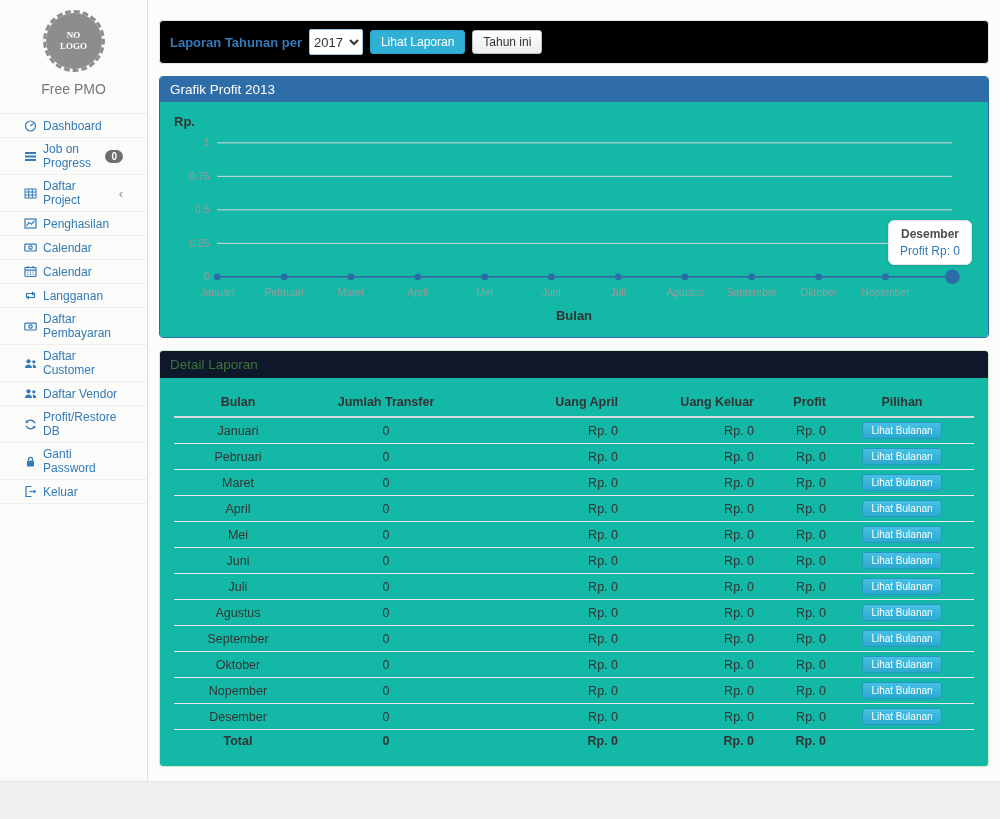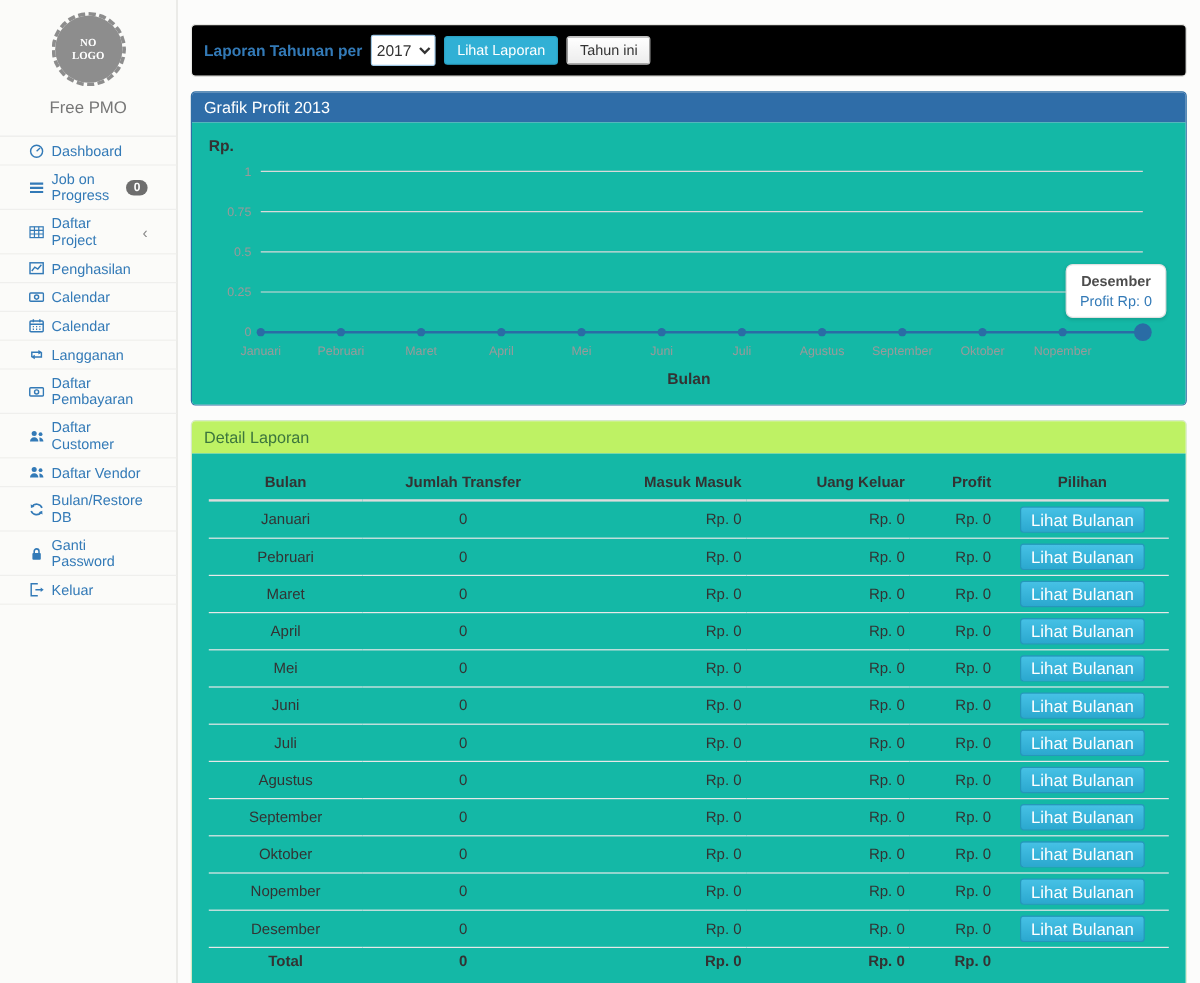--- a/index.html
+++ b/index.html
@@ -76,35 +76,35 @@
     position: absolute; right: 16px; top: 118px; background: #fff;
     border: 1px solid #e2e2e2; border-radius: 6px; box-shadow: 0 1px 3px rgba(0,0,0,.12);
     padding: 6px 11px; text-align: center; z-index: 2;
   }
   .tooltip-title { font-weight: bold; color: #4d4d4d; font-size: 12px; }
   .tooltip-value { color: #337ab7; font-size: 12px; margin-top: 3px; }
 
   
   .panel-success { border: 1px solid #d6e9c6; }
   .panel-success .panel-heading {
-    background: #bef264; color: #3c763d; padding: 6px 10px; font-size: 13.5px;
+    background: #0f172a; color: #3c763d; padding: 6px 10px; font-size: 13.5px;
     border-radius: 3px 3px 0 0;
   }
   .panel-success .panel-body { padding: 10px 14px 14px; }
   table.report { width: 100%; border-collapse: collapse; font-size: 12.5px; }
   table.report th { font-weight: bold; padding: 7px 4px; border-bottom: 2px solid #dcdcdc; }
   table.report td { padding: 4px 4px; border-bottom: 1px solid #e8e8e8; }
   .c-bulan  { width: 16%; text-align: center; }
   .c-jumlah { width: 21%; text-align: center; }
   .c-masuk  { width: 19%; text-align: right; }
   .c-keluar { width: 17%; text-align: right; }
   .c-profit { width: 9%;  text-align: right; }
   .c-aksi   { width: 18%; text-align: center; }
   .btn-xs {
-    font-size: 14px; padding: 2px 8px; border-radius: 3px; color: #fff; cursor: pointer;
+    font-size: 10px; padding: 2px 8px; border-radius: 3px; color: #fff; cursor: pointer;
     background: linear-gradient(#46c1e5, #2ba8cf); border: 1px solid #2597ba;
     font-family: "Liberation Sans", sans-serif;
   }
   tr.total-row td { font-weight: bold; border-bottom: none; }
 </style>
 </head>
 <body>
 
 <div class="app">
 
@@ -228,21 +228,21 @@
 
       <div class="menu-item">
         <span class="icon">
             <svg viewBox="0 0 13 13" style="stroke-width:1.4">
               <path d="M11 5.2A4.8 4.8 0 0 0 2.6 4.2"></path>
               <path class="f" d="M1.6 2.2 L1.8 5.4 L4.8 4.2 z"></path>
               <path d="M2 7.8a4.8 4.8 0 0 0 8.4 1"></path>
               <path class="f" d="M11.4 10.8 L11.2 7.6 L8.2 8.8 z"></path>
             </svg>
           </span>
-        <span>Bulan/Restore DB</span>
+        <span>Profit/Restore DB</span>
       </div>
 
       <div class="menu-item">
         <span class="icon">
             <svg viewBox="0 0 13 13">
               <rect class="f" x="3" y="5.8" width="7" height="5.7" rx="0.8"></rect>
               <path d="M4.5 5.8V4.4a2 2 0 0 1 4 0v1.4" style="stroke-width:1.3"></path>
             </svg>
           </span>
         <span>Ganti Password</span>
@@ -323,21 +323,21 @@
     </div>
 
     <div class="panel panel-success">
       <div class="panel-heading">Detail Laporan</div>
       <div class="panel-body">
         <table class="report">
           <thead>
             <tr>
               <th class="c-bulan">Bulan</th>
               <th class="c-jumlah">Jumlah Transfer</th>
-              <th class="c-masuk">Masuk Masuk</th>
+              <th class="c-masuk">Uang April</th>
               <th class="c-keluar">Uang Keluar</th>
               <th class="c-profit">Profit</th>
               <th class="c-aksi">Pilihan</th>
             </tr>
           </thead>
           <tbody>
               <tr>
                 <td class="c-bulan">Januari</td>
                 <td class="c-jumlah">0</td>
                 <td class="c-masuk">Rp. 0</td>

